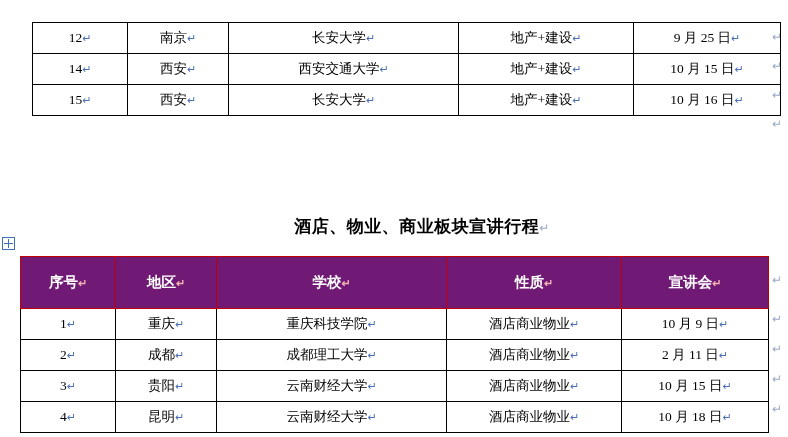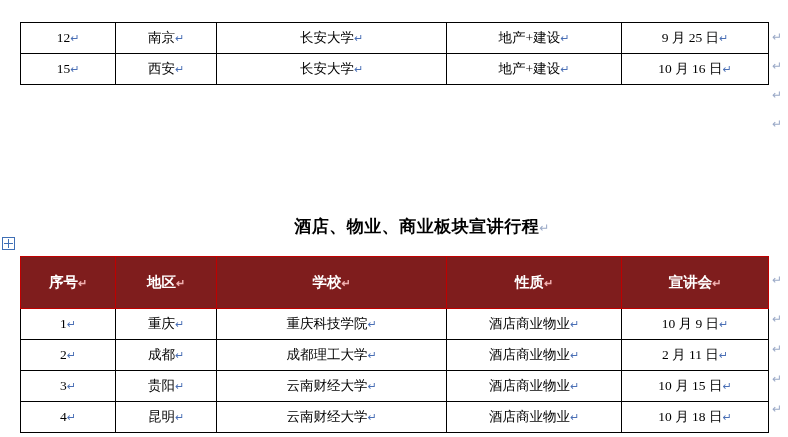--- a/index.html
+++ b/index.html
@@ -49,21 +49,21 @@
   }
   .pm-out {
     color: #9aa9c7;
     font-size: 12px;
     font-family: "Liberation Sans", sans-serif;
   }
 
   
   .table-top {
     position: absolute;
-    left: 20px;
+    left: 32px;
     top: 22px;
     width: 748px;
   }
   .col-no    { width: 95px; }
   .col-city  { width: 101px; }
   .col-school{ width: 230px; }
   .col-type  { width: 175px; }
   .col-date  { width: 147px; }
 
   .table-top td { height: 29px; line-height: 29px; }
@@ -102,21 +102,21 @@
   }
 
   
   .table-bottom {
     position: absolute;
     left: 20px;
     top: 256px;
     width: 748px;
   }
   .table-bottom .hdr td {
-    background: #7f1d1d;
+    background: #701a75;
     color: #ffffff;
     font-weight: bold;
     font-size: 14.5px;
     height: 50px;
     line-height: 50px;
     border-color: #c00000;
   }
   .table-bottom .hdr td .pm { color: #f0b0b0; }
   .table-bottom td { height: 30px; line-height: 30px; }
 </style>
@@ -133,20 +133,27 @@
         <col class="col-type">
         <col class="col-date">
     </colgroup>
     <tbody>
       <tr>
         <td><span>12</span><span class="pm">↵</span></td>
         <td><span>南京</span><span class="pm">↵</span></td>
         <td><span>长安大学</span><span class="pm">↵</span></td>
         <td><span>地产+建设</span><span class="pm">↵</span></td>
         <td><span>9 月 25 日</span><span class="pm">↵</span></td>
+      </tr>
+      <tr>
+        <td><span>14</span><span class="pm">↵</span></td>
+        <td><span>西安</span><span class="pm">↵</span></td>
+        <td><span>西安交通大学</span><span class="pm">↵</span></td>
+        <td><span>地产+建设</span><span class="pm">↵</span></td>
+        <td><span>10 月 15 日</span><span class="pm">↵</span></td>
       </tr>
       <tr>
         <td><span>15</span><span class="pm">↵</span></td>
         <td><span>西安</span><span class="pm">↵</span></td>
         <td><span>长安大学</span><span class="pm">↵</span></td>
         <td><span>地产+建设</span><span class="pm">↵</span></td>
         <td><span>10 月 16 日</span><span class="pm">↵</span></td>
       </tr>
     </tbody>
   </table>

